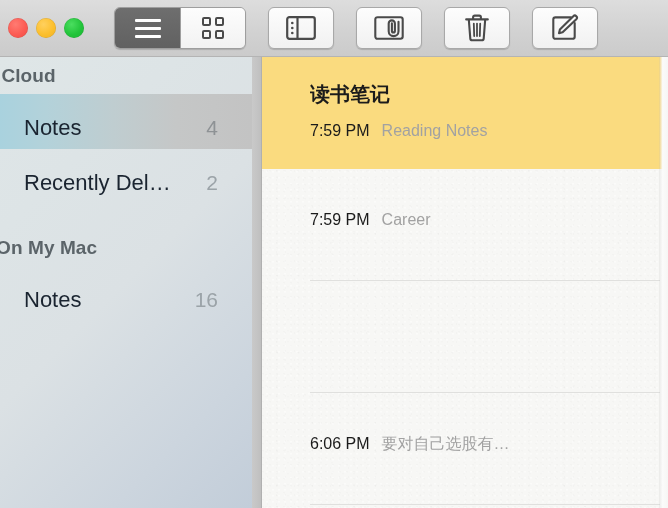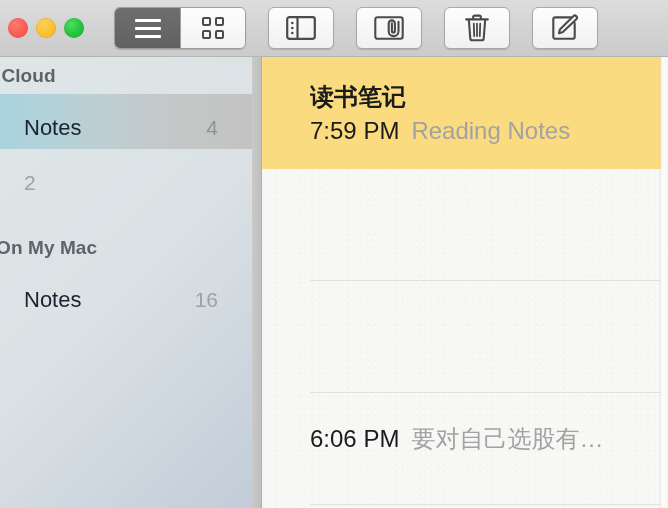--- a/index.html
+++ b/index.html
@@ -179,30 +179,30 @@
     padding: 26px 18px 0 48px;
   }
   .note-item.selected { background: #fadb7f; }
   .note-item .sep {
     position: absolute;
     left: 48px; right: 8px; bottom: 0;
     height: 1px;
     background: #e0e0de;
   }
   .note-title {
-    font-size: 24px;
+    font-size: 20px;
     font-weight: bold;
     color: #1b1b1b;
     line-height: 1.15;
     white-space: nowrap;
     overflow: hidden;
   }
   .note-meta {
-    margin-top: 6px;
-    font-size: 24px;
+    margin-top: 16px;
+    font-size: 16px;
     line-height: 1.15;
     white-space: nowrap;
     overflow: hidden;
   }
   .note-time { color: #1b1b1b; }
   .note-snippet { color: #a2a2a2; margin-left: 12px; }
 
   .list-right-edge {
     position: absolute;
     right: 0; top: 57px;
@@ -292,20 +292,21 @@
     <div class="sb-header">
       <span>iCloud</span>
     </div>
 
     <div class="sb-row selected">
       <span>Notes</span>
       <span class="count">4</span>
     </div>
 
     <div class="sb-row">
+      <span>Recently Del…</span>
       <span class="count">2</span>
     </div>
 
     <div class="sb-spacer"></div>
 
     <div class="sb-header">
       <span>On My Mac</span>
     </div>
 
     <div class="sb-row">
@@ -320,20 +321,23 @@
     <div class="paper"></div>
 
     <div class="note-item selected">
       <div class="note-title">读书笔记</div>
       <div class="note-meta">
         <span class="note-time">7:59 PM</span><span class="note-snippet">Reading Notes</span>
       </div>
     </div>
 
     <div class="note-item">
+      <div class="note-meta">
+        <span class="note-time">7:59 PM</span><span class="note-snippet">Career</span>
+      </div>
       <div class="sep"></div>
     </div>
 
     <div class="note-item">
       <div class="sep"></div>
     </div>
 
     <div class="note-item">
       <div class="note-meta">
         <span class="note-time">6:06 PM</span><span class="note-snippet">要对自己选股有…</span>

